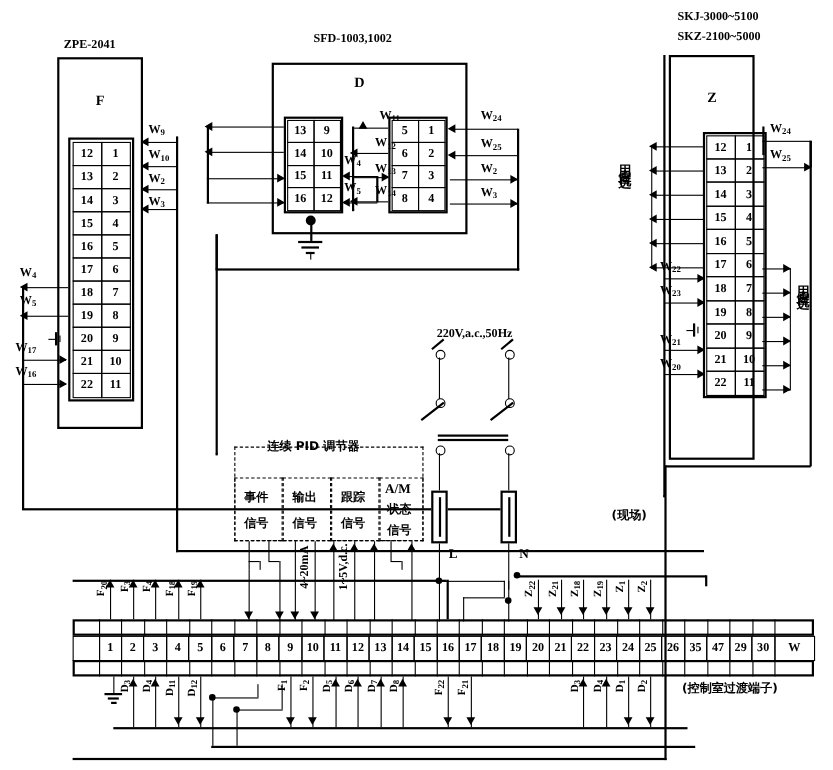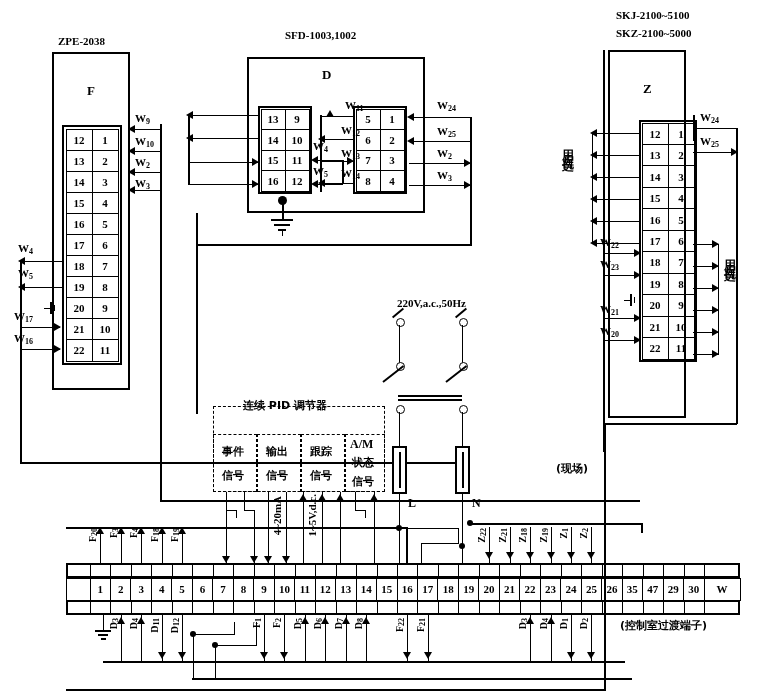--- a/index.html
+++ b/index.html
@@ -29,23 +29,23 @@
   .tw{font-size:11px;font-weight:bold;}
   .dot{position:absolute;background:#000;border-radius:50%;}
   .circ{position:absolute;border:1.5px solid #000;border-radius:50%;background:#fff;}
   .fuse{position:absolute;box-sizing:border-box;border:2px solid #000;background:#fff;}
 </style>
 </head>
 <body>
 
 <div id="stage">
 
-  <div class="lbl bold" style="left:58px;top:36px;font-size:11px;">ZPE-2038</div>
+  <div class="lbl bold" style="left:58px;top:36px;font-size:11px;">ZPE-2041</div>
   <div class="lbl bold" style="left:285px;top:30px;font-size:11px;">SFD-1003,1002</div>
-  <div class="lbl bold" style="left:616px;top:10px;font-size:11px;">SKJ-2100~5100</div>
+  <div class="lbl bold" style="left:616px;top:10px;font-size:11px;">SKJ-3000~5100</div>
   <div class="lbl bold" style="left:616px;top:28px;font-size:11px;">SKZ-2100~5000</div>
 
   <div class="box" style="left:52px;top:52px;width:78px;height:338px;"></div>
   <div class="lbl bold" style="left:87px;top:84px;font-size:13px;">F</div>
   <div class="box" style="left:62px;top:125px;width:60px;height:240px;"></div>
 
   <div class="cellgrid" id="f-grid" style="left:66px;top:129px;width:52px;height:232px;grid-template-columns:1fr 1fr;grid-template-rows:repeat(11,1fr);">
       <div>12</div>
       <div>1</div>
       <div>13</div>

